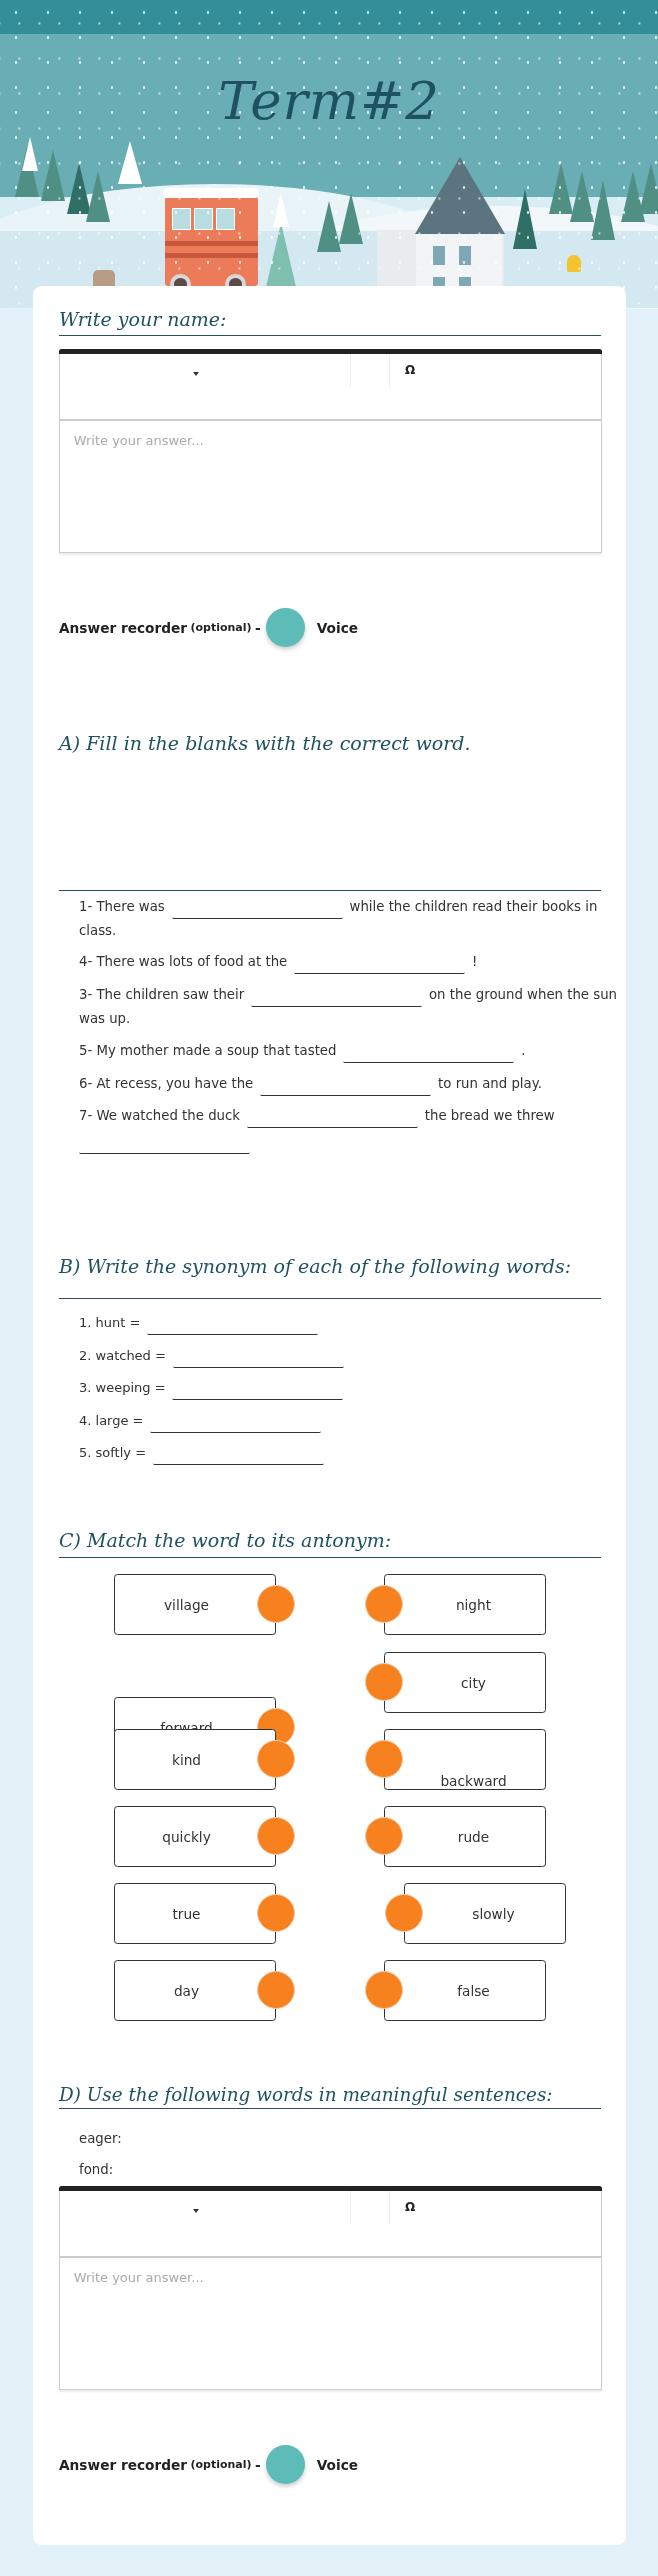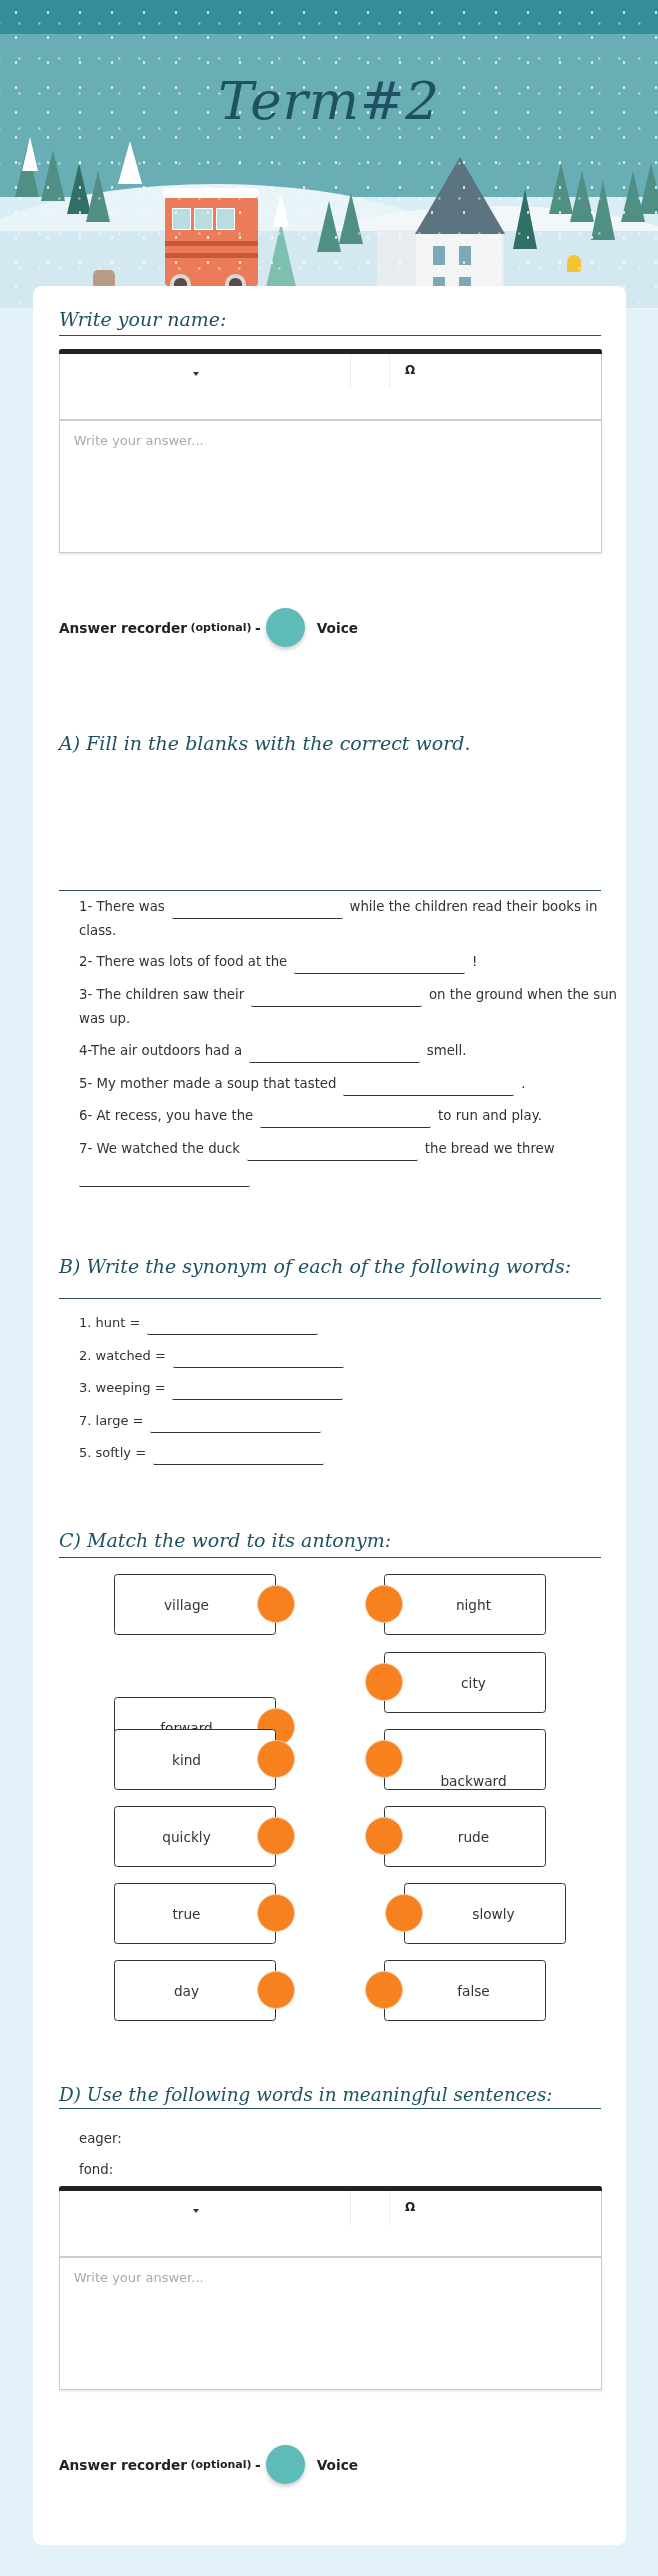--- a/index.html
+++ b/index.html
@@ -184,34 +184,33 @@
     <span class="mic"></span>
     <span>Voice</span>
   </div>
 
   <div class="section-head" style="top:446px;height:159px;">
     <span>A) Fill in the blanks with the correct word.</span>
   </div>
 
   <div class="lines body-text" style="top:609px;">
     <p><span>1- There was</span><input class="blank" style=""><span>while the children read their books in class.</span></p>
-    <p style="margin-top:-1.7px;"><span>2- There was lots of food at the</span><input class="blank" style=""><span>!</span></p>
+    <p style="margin-top:-1.7px;"><span>4- There was lots of food at the</span><input class="blank" style=""><span>!</span></p>
     <p><span>3- The children saw their</span><input class="blank" style=""><span>on the ground when the sun was up.</span></p>
-    <p><span>4-The air outdoors had a</span><input class="blank" style=""><span>smell.</span></p>
     <p><span>5- My mother made a soup that tasted</span><input class="blank" style=""><span>.</span></p>
     <p><span>6- At recess, you have the</span><input class="blank" style=""><span>to run and play.</span></p>
     <p><span>7- We watched the duck</span><input class="blank" style=""><span>the bread we threw</span><br><input class="blank" style="margin-left: 0px; margin-top: 6.9px;"></p>
   </div>
 
   <div class="section-head" style="top:969px;padding-bottom:21px;">B) Write the synonym of each of the following words:</div>
   <div class="lines body-text" style="top:1025px;font-family:'DejaVu Sans',sans-serif;font-size:13px;">
     <p style="margin-bottom:8.6px;"><span>1. hunt =</span><input class="blank" style=""></p>
     <p style="margin-bottom:8.6px;"><span>2. watched =</span><input class="blank" style=""></p>
     <p style="margin-bottom:8.6px;"><span>3. weeping =</span><input class="blank" style=""></p>
-    <p style="margin-bottom:8.6px;"><span>7. large =</span><input class="blank" style=""></p>
+    <p style="margin-bottom:8.6px;"><span>4. large =</span><input class="blank" style=""></p>
     <p style="margin-bottom:8.6px;"><span>5. softly =</span><input class="blank" style=""></p>
   </div>
 
   <div class="section-head" style="top:1243px;padding-bottom:6px;">C) Match the word to its antonym:</div>
 
   <div>
     <div class="match-box left" style="left:81px;top:1288px;">
         <span class="lbl">village</span>
         <span class="dot"></span>
       </div>

